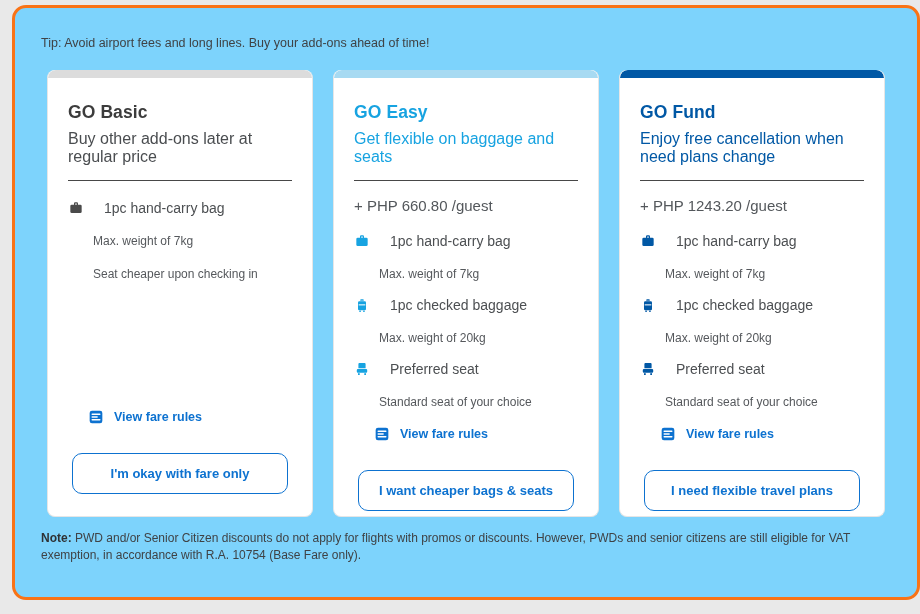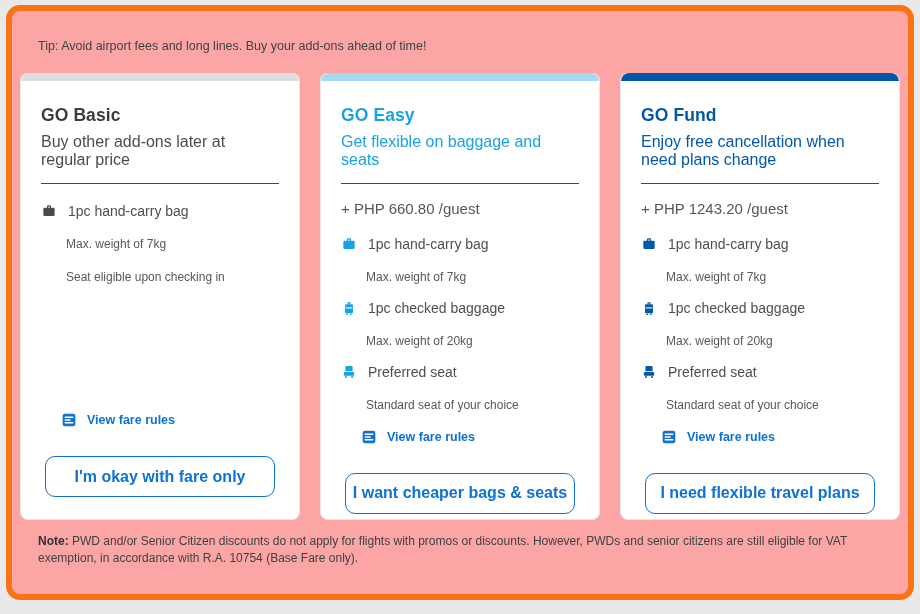--- a/index.html
+++ b/index.html
@@ -3,30 +3,30 @@
 <meta charset="utf-8">
 <style>
   * { margin:0; padding:0; box-sizing:border-box; }
   html,body { width:920px; height:614px; }
   body {
     font-family:"Liberation Sans","DejaVu Sans",sans-serif;
     background:#e9e9e9;
     -webkit-font-smoothing:antialiased;
   }
   .panel {
-    position:absolute; left:6px; top:5px; width:908px; height:595px;
-    background:#fca5a5; border:6px solid #f97316; border-radius:14px;
+    position:absolute; left:12px; top:5px; width:908px; height:595px;
+    background:#7dd3fc; border:3px solid #f97316; border-radius:14px;
     overflow:hidden;
   }
   .tip {
     padding:28px 26px 20px 26px;
     font-size:12.5px; color:#3f4245;
   }
   .cards {
-    display:flex; gap:20px; padding:0 8px;
+    display:flex; gap:20px; padding:0 32px;
   }
   .card {
     flex:1 1 0; height:447px;
     display:flex; flex-direction:column;
     background:#fff;
     border:1px solid #e6e6e6; border-radius:8px;
     border-top:none;
     overflow:hidden;
   }
   .card-bar { height:8px; flex:0 0 8px; border-radius:8px 8px 0 0; }
@@ -42,39 +42,39 @@
   .t-easy  { color:#17a3e1; }
   .t-flexi { color:#0158a5; }
   .card-subtitle { margin-top:7px; font-size:16px; }
   .s-basic { color:#4a4d50; }
   .s-easy  { color:#17a3e1; }
   .s-flexi { color:#0158a5; }
   .divider { margin-top:14px; height:0; border-top:1.6px solid #474747; }
   .price { margin-top:16px; font-size:15px; color:#53575b; }
   .features { margin-top:19px; }
   .feature { margin-bottom:15px; }
-  .feature-head { display:flex; align-items:center; gap:11px; }
+  .feature-head { display:flex; align-items:center; gap:20px; }
   .ficon { width:16px; height:16px; flex:0 0 16px; display:inline-flex; }
   .ficon svg { width:16px; height:16px; }
   .i-basic { color:#4a4a4a; }
   .i-easy  { color:#17a3e1; }
   .i-flexi { color:#0158a5; }
   .ftitle { font-size:14px; color:#4c4f52; }
   .fdesc  { margin:17px 0 0 25px; font-size:12px; color:#55585c; line-height:1.35; }
   .spacer { flex:1; }
   .fare-rules {
     display:flex; align-items:center; gap:10px;
     margin:0 0 6px 20px; cursor:pointer;
   }
   .fare-rules svg { width:16px; height:16px; display:block; }
   .fare-rules-label { font-size:12.5px; font-weight:bold; color:#0d72d0; }
   .cta {
     margin:22px 4px 6px 4px; height:41px;
     background:#fff; border:1.6px solid #0d72d0; border-radius:10px;
-    font-family:inherit; font-size:16px; font-weight:bold; color:#0d72d0;
+    font-family:inherit; font-size:13px; font-weight:bold; color:#0d72d0;
     cursor:pointer;
   }
   .note {
     padding:13px 26px 0 26px;
     font-size:12px; color:#3f4245; line-height:1.38;
     max-width:884px;
   }
   .note b { color:#2f3235; }
 </style>
 </head>
@@ -129,21 +129,21 @@
               <span class="ficon i-basic">
                   <svg viewBox="0 0 24 24">
                     <use href="#ic-handcarry"></use>
                   </svg>
                 </span>
               <span class="ftitle">1pc hand-carry bag</span>
             </div>
             <div class="fdesc">Max. weight of 7kg</div>
           </div>
           <div class="feature">
-            <div class="fdesc">Seat eligible upon checking in</div>
+            <div class="fdesc">Seat cheaper upon checking in</div>
           </div>
         </div>
         <div class="spacer"></div>
         <div class="fare-rules">
           <span>
               <svg viewBox="0 0 24 24" style="color:#0d72d0">
                 <use href="#ic-doc"></use>
               </svg>
             </span>
           <span class="fare-rules-label">View fare rules</span>

